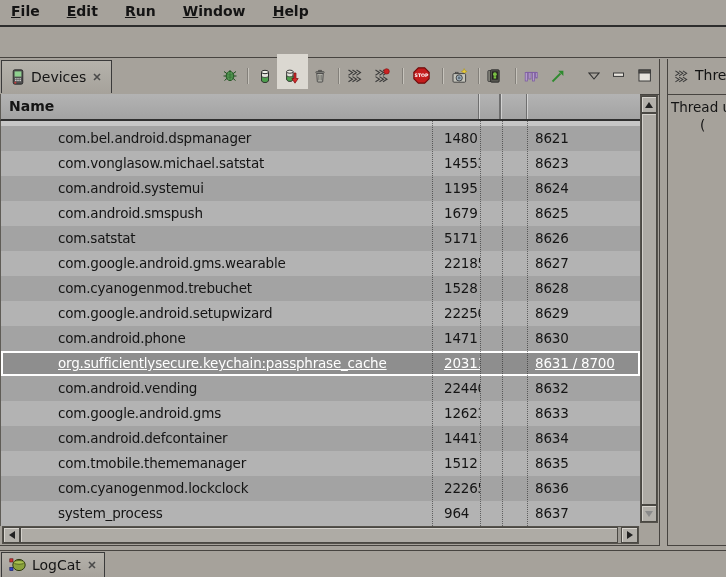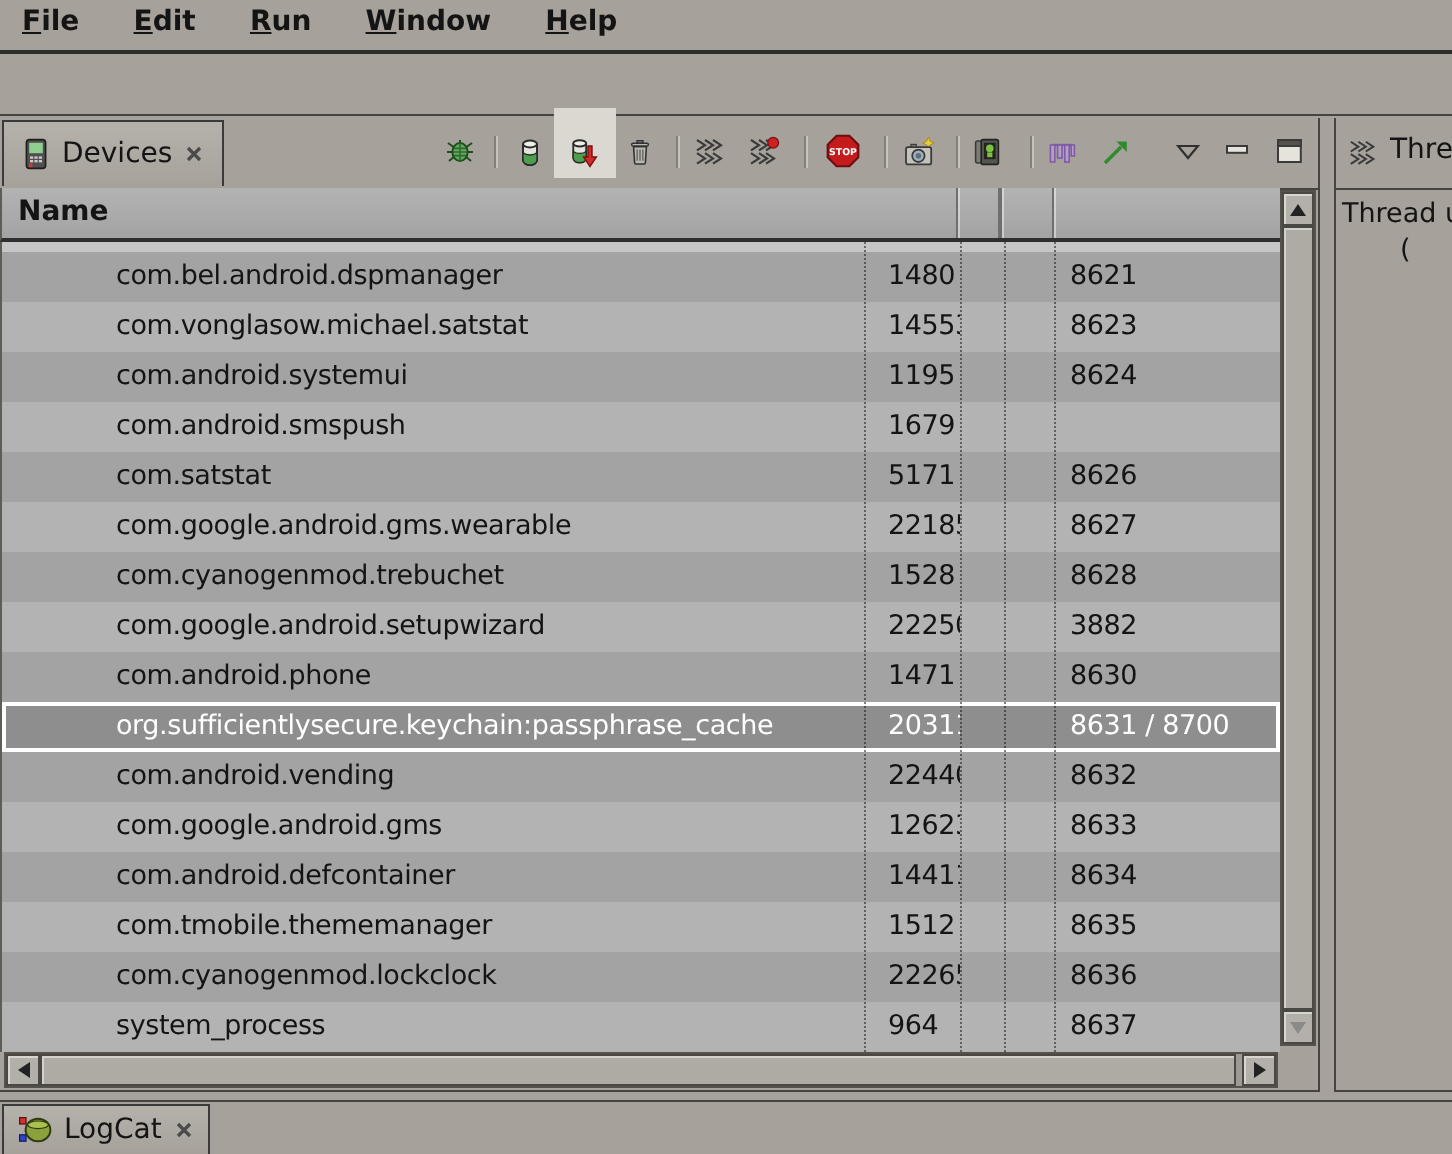--- a/index.html
+++ b/index.html
@@ -36,21 +36,21 @@
   .hc-e1{left:478px;width:22px;}
   .hc-e2{left:500px;width:26px;}
   .hc-port{left:526px;width:114px;border-right:none;box-shadow:none;}
   
   #dv-body{position:absolute;left:0;top:62px;width:640px;height:405px;box-sizing:border-box;
            background:#c6c6c6;border-left:1px solid #5f5c56;padding-top:5px;overflow:hidden;}
   .row{position:relative;height:25px;}
   .row.light{background:#a3a3a3;}
   .row.dark{background:#b3b3b3;}
   .row.selected{background:#8e8e8e;box-shadow:inset 0 0 0 2px #ffffff;}
-  .row.selected .cell{color:#ffffff;}
+  .row.selected .cell{color:#ffffff;text-decoration:underline;}
   .cell{position:absolute;top:0;height:25px;line-height:25px;font-size:13.5px;
         white-space:nowrap;overflow:hidden;box-sizing:border-box;letter-spacing:-0.2px;}
   .c-name{left:0;width:431px;padding-left:57px;}
   .c-pid{left:431px;width:48px;padding-left:12px;}
   .c-e1{left:479px;width:22px;}
   .c-e2{left:501px;width:25px;}
   .c-port{left:526px;width:114px;padding-left:8px;}
   .dotsep{position:absolute;top:0;height:100%;width:0;border-left:1px dotted rgba(25,25,25,0.55);z-index:4;}
   
   .sb-btn{position:absolute;box-sizing:border-box;background:#b3b0aa;border:1px solid #4a4843;
@@ -287,20 +287,21 @@
             <span class="cell c-pid">1195</span>
             <span class="cell c-e1"></span>
             <span class="cell c-e2"></span>
             <span class="cell c-port">8624</span>
           </div>
           <div class="row dark">
             <span class="cell c-name">com.android.smspush</span>
             <span class="cell c-pid">1679</span>
             <span class="cell c-e1"></span>
             <span class="cell c-e2"></span>
+            <span class="cell c-port">8625</span>
           </div>
           <div class="row light">
             <span class="cell c-name">com.satstat</span>
             <span class="cell c-pid">5171</span>
             <span class="cell c-e1"></span>
             <span class="cell c-e2"></span>
             <span class="cell c-port">8626</span>
           </div>
           <div class="row dark">
             <span class="cell c-name">com.google.android.gms.wearable</span>
@@ -314,21 +315,21 @@
             <span class="cell c-pid">1528</span>
             <span class="cell c-e1"></span>
             <span class="cell c-e2"></span>
             <span class="cell c-port">8628</span>
           </div>
           <div class="row dark">
             <span class="cell c-name">com.google.android.setupwizard</span>
             <span class="cell c-pid">22250</span>
             <span class="cell c-e1"></span>
             <span class="cell c-e2"></span>
-            <span class="cell c-port">3882</span>
+            <span class="cell c-port">8629</span>
           </div>
           <div class="row light">
             <span class="cell c-name">com.android.phone</span>
             <span class="cell c-pid">1471</span>
             <span class="cell c-e1"></span>
             <span class="cell c-e2"></span>
             <span class="cell c-port">8630</span>
           </div>
           <div class="row dark selected">
             <span class="cell c-name">org.sufficientlysecure.keychain:passphrase_cache</span>

